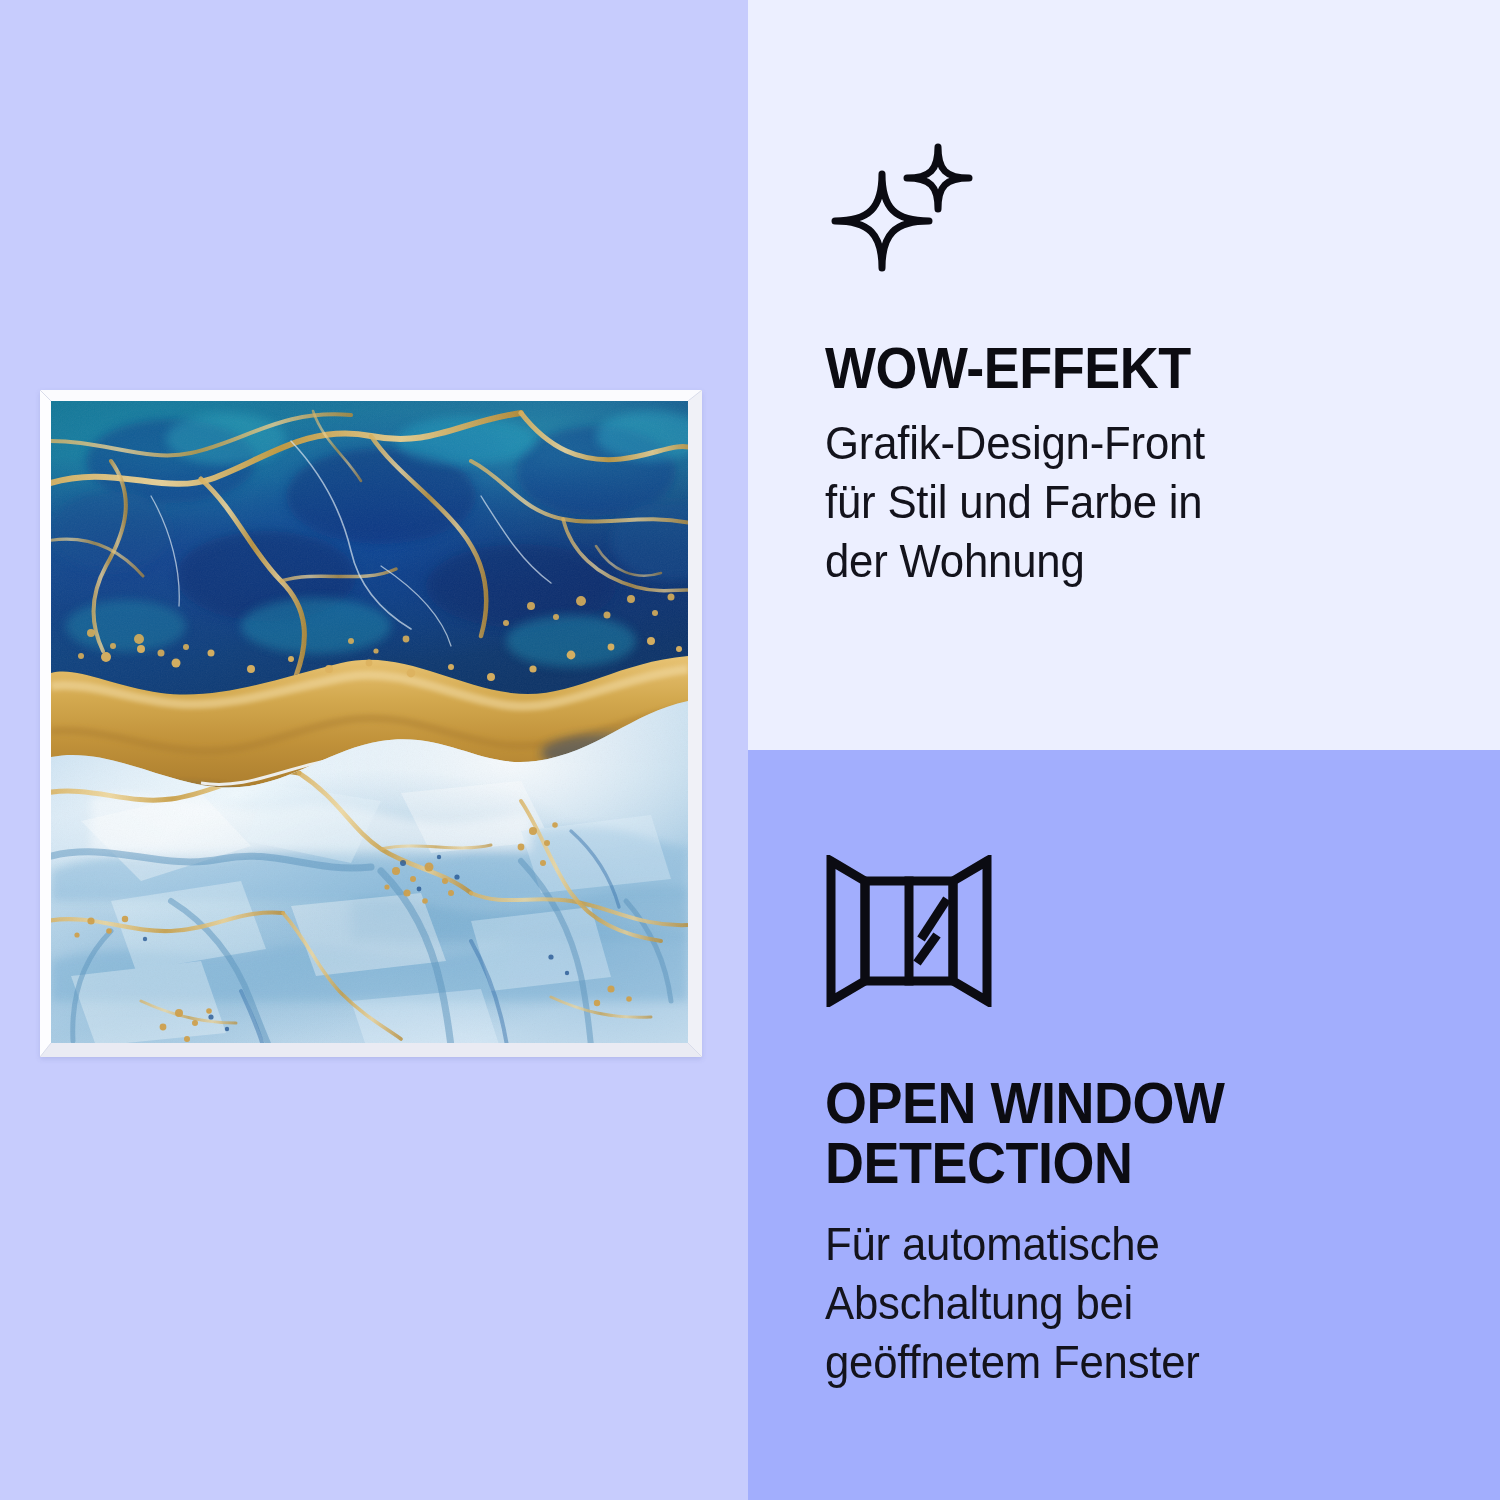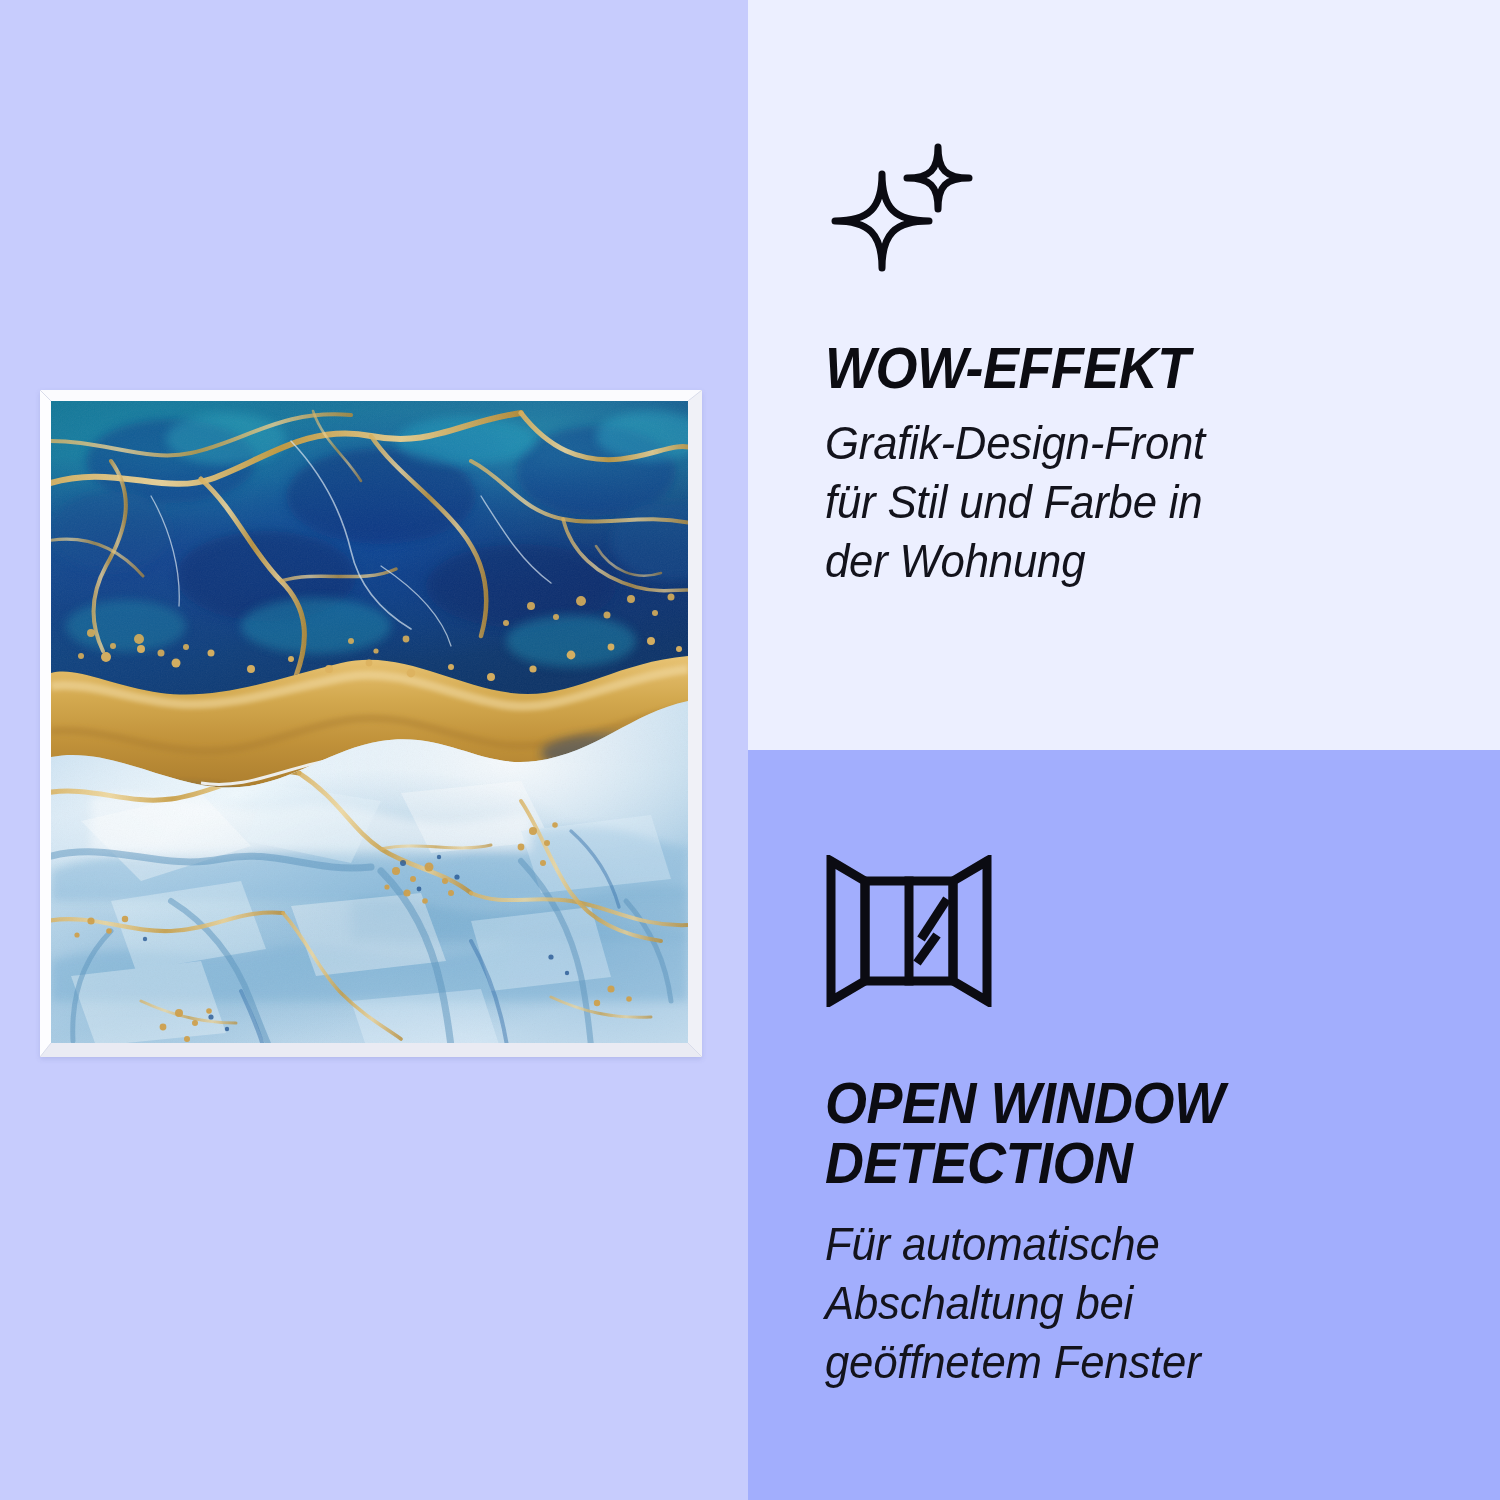--- a/index.html
+++ b/index.html
@@ -10,21 +10,20 @@
   body {
     font-family: "Liberation Sans", sans-serif;
   }
 
   #canvas {
     position: relative;
     width: 1500px;
     height: 1500px;
     overflow: hidden;
     background: #ef4444;
-    font-style: italic;
   }
 
   
   .panel-left {
     position: absolute;
     left: 0; top: 0;
     width: 748px; height: 1500px;
     background: #c7ccfd;
   }
   .panel-top-right {

